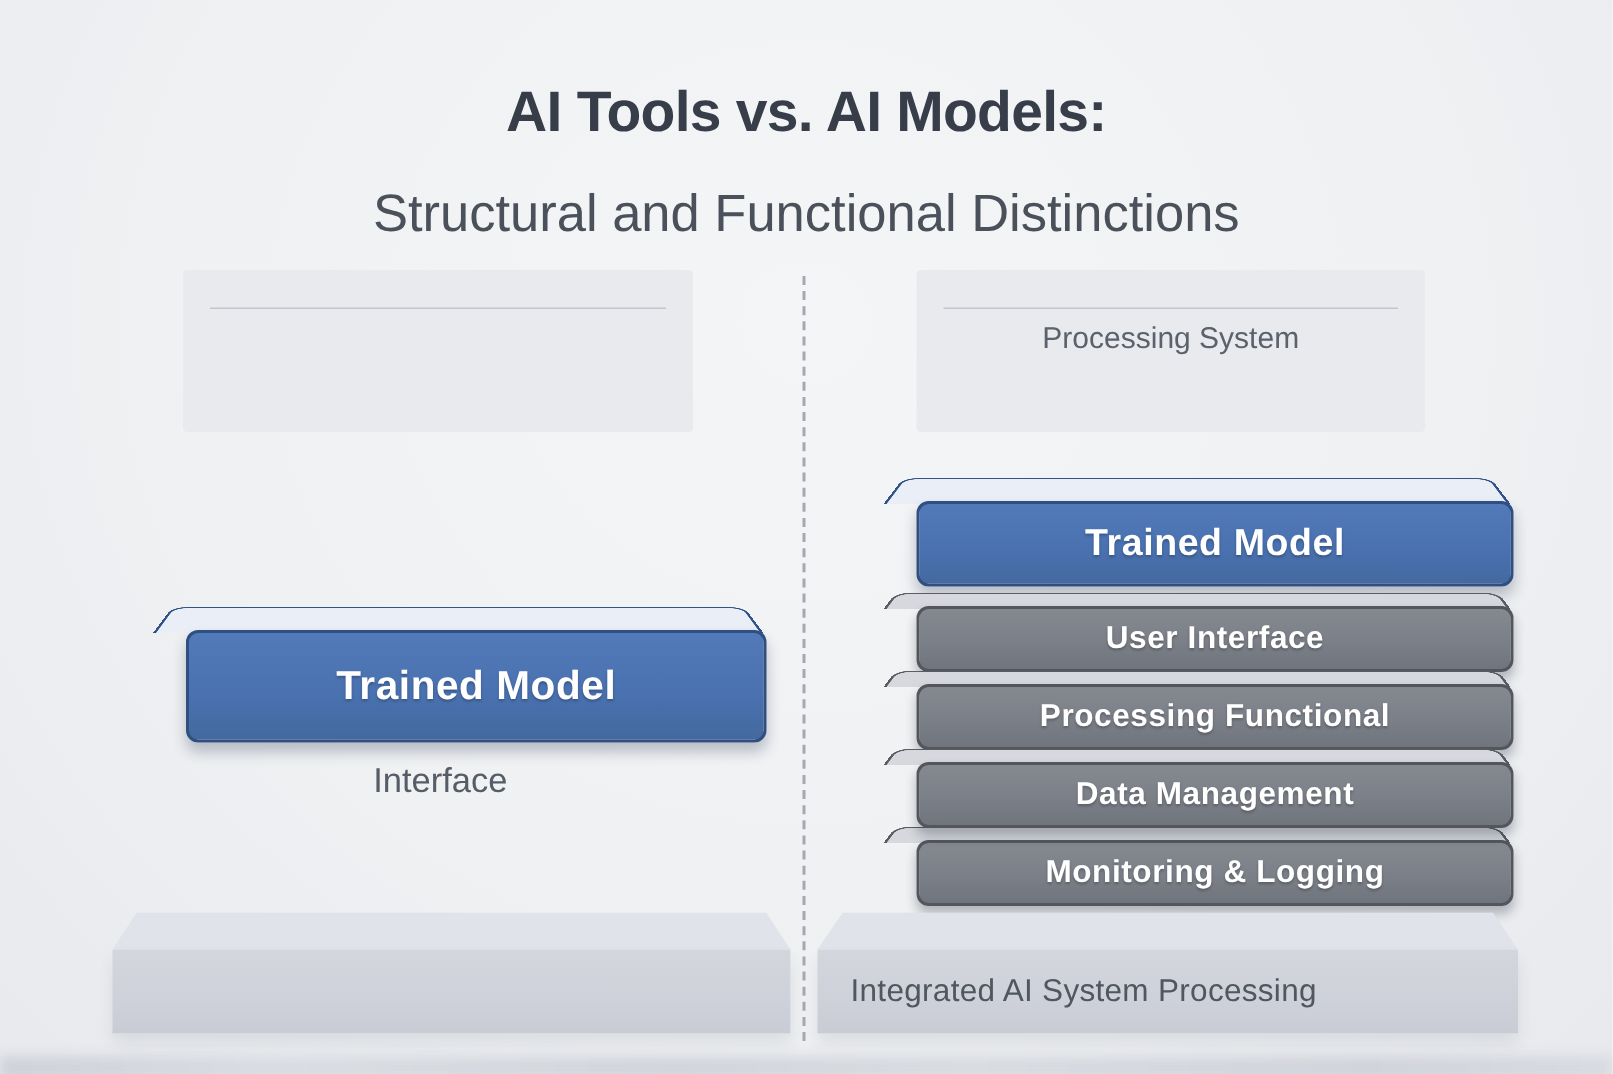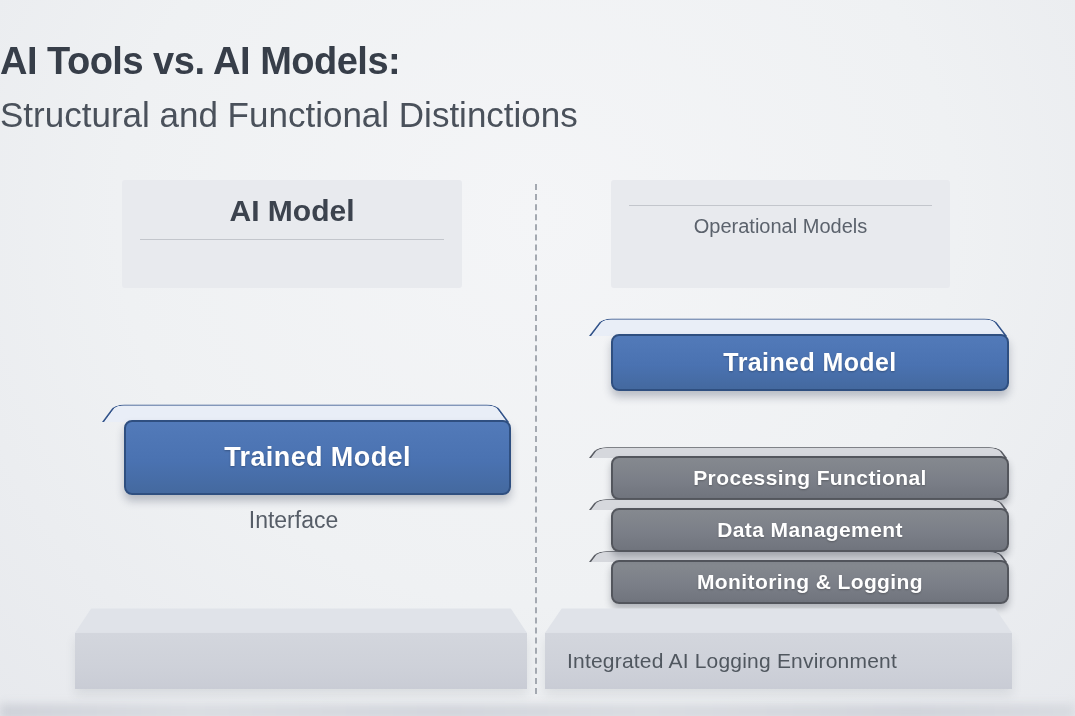--- a/index.html
+++ b/index.html
@@ -5,23 +5,23 @@
   html,body { margin:0; padding:0; }
   .canvas {
     position:relative;
     width:1075px; height:716px;
     overflow:hidden;
     font-family:"Liberation Sans", sans-serif;
     background: radial-gradient(ellipse at 50% 30%, #f4f5f7 0%, #eff1f3 55%, #e7e9ed 100%);
   }
 
   
-  .title-wrap { position:absolute; left:0; top:38px; width:100%; text-align:left; }
+  .title-wrap { position:absolute; left:0; top:52px; width:100%; text-align:center; }
   .title-line1 { font-size:38px; font-weight:bold; color:#373e49; letter-spacing:-0.5px; line-height:46px; }
-  .title-line2 { font-size:35px; font-weight:normal; color:#4a515b; line-height:46px; margin-top:8px; }
+  .title-line2 { font-size:35px; font-weight:normal; color:#4a515b; line-height:46px; margin-top:22px; }
 
   
   .header-card {
     position:absolute; top:180px; height:108px;
     background:#e8eaee; border-radius:3px;
     text-align:center; box-sizing:border-box; padding-top:14px;
   }
   .header-card.left  { left:122px; width:340px; }
   .header-card.right { left:611px; width:339px; }
   .hc-title { font-size:30px; font-weight:bold; color:#3c434e; }
@@ -125,40 +125,43 @@
 <body>
 
 <div class="canvas">
 
   <div class="title-wrap">
     <div class="title-line1">AI Tools vs. AI Models:</div>
     <div class="title-line2">Structural and Functional Distinctions</div>
   </div>
 
   <div class="header-card left">
-    <div class="hc-title">AI Model</div>
     <div class="hc-divider"></div>
   </div>
 
   <div class="header-card right">
     <div class="hc-divider"></div>
-    <div class="hc-sub">Operational Models</div>
+    <div class="hc-sub">Processing System</div>
   </div>
 
   <div class="divider-dashed"></div>
 
   <div class="box3d blue box-left-model">
     <div class="face-top"></div>
     <div class="front">Trained Model</div>
   </div>
   <div class="caption-inference">Interface</div>
 
   <div class="box3d blue stack-box">
     <div class="face-top"></div>
     <div class="front">Trained Model</div>
+  </div>
+  <div class="box3d gray stack-box stack-1">
+    <div class="face-top"></div>
+    <div class="front">User Interface</div>
   </div>
   <div class="box3d gray stack-box stack-2">
     <div class="face-top"></div>
     <div class="front">Processing Functional</div>
   </div>
   <div class="box3d gray stack-box stack-4">
     <div class="face-top"></div>
     <div class="front">Monitoring &amp; Logging</div>
   </div>
   <div class="box3d gray stack-box stack-3">
@@ -166,19 +169,19 @@
     <div class="front">Data Management</div>
   </div>
 
   <div class="platform left">
     <div class="p-top"></div>
     <div class="p-front"></div>
   </div>
   <div class="platform right">
     <div class="p-top"></div>
     <div class="p-front">
-      <span class="platform-label">Integrated AI Logging Environment</span>
+      <span class="platform-label">Integrated AI System Processing</span>
     </div>
   </div>
 
   <div class="bottom-strip"></div>
 
 </div>
 
 </body></html>

